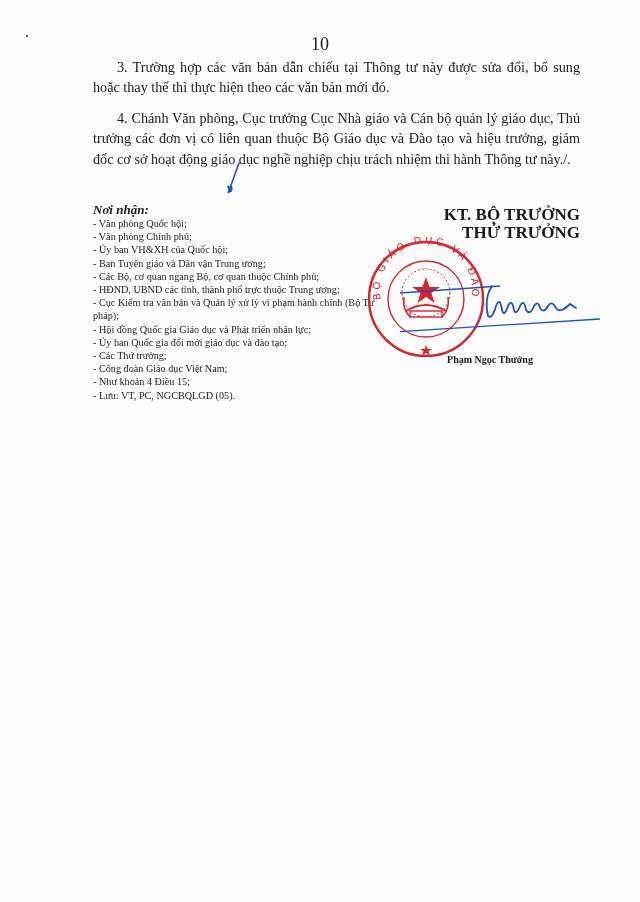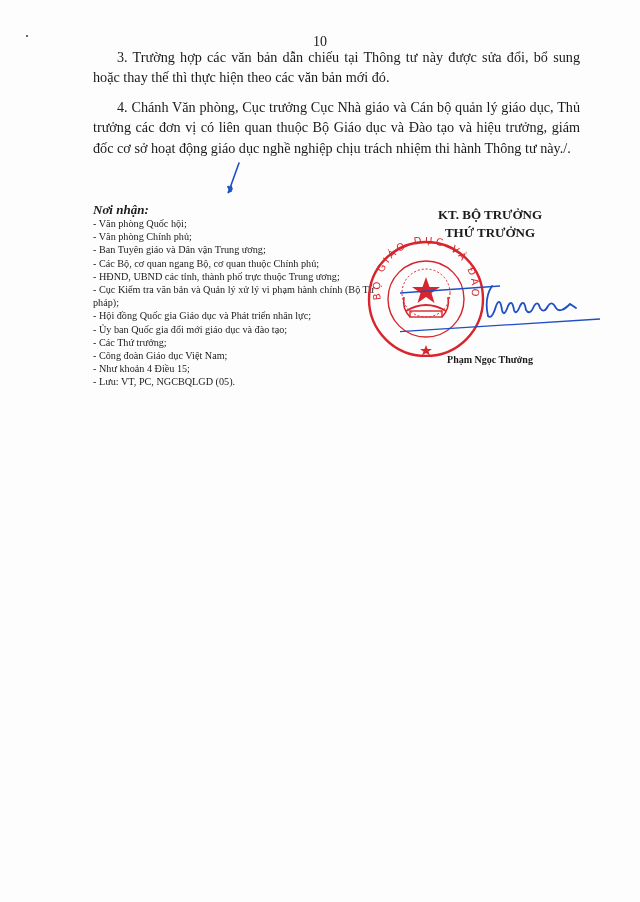--- a/index.html
+++ b/index.html
@@ -1,29 +1,29 @@
 <!DOCTYPE html>
 <html><head>
 <meta charset="utf-8">
 <style>
   html, body { margin: 0; padding: 0; }
   body {
     width: 640px; height: 902px; background: #ffffff; position: relative; overflow: hidden;
     font-family: "Liberation Serif", "DejaVu Serif", serif; color: #1a1a1a;
   }
   .page { position: absolute; left: 0; top: 0; width: 640px; height: 902px; background: #fdfdfd; }
-  .pagenum { position: absolute; top: 34px; left: 0; width: 640px; text-align: center; font-size: 14px; }
+  .pagenum { position: absolute; top: 34px; left: 0; width: 640px; text-align: center; font-size: 18px; }
   .para { position: absolute; left: 93px; width: 487px; font-size: 14.2px; line-height: 20.3px; text-align: justify; }
   .para .indent { display: inline-block; width: 24px; }
-  #p3 { top: 47px; }
-  #p4 { top: 97px; }
+  #p3 { top: 57px; }
+  #p4 { top: 108px; }
   .recipients { position: absolute; left: 93px; top: 203px; width: 290px; font-size: 10.2px; line-height: 13.2px; }
   .recipients .hdr { font-weight: bold; font-style: italic; font-size: 13px; line-height: 14px; margin-bottom: 0px; }
   .recipients .item { white-space: pre-wrap; }
-  .sigblock { position: absolute; left: 400px; top: 206px; width: 180px; text-align: center; font-weight: bold; font-size: 13px; line-height: 18px; }
+  .sigblock { position: absolute; left: 400px; top: 206px; width: 180px; text-align: right; font-weight: bold; font-size: 17px; line-height: 18px; }
   .signer { position: absolute; left: 400px; top: 354px; width: 180px; text-align: center; font-weight: bold; font-size: 10px; }
   .seal { position: absolute; left: 362px; top: 237px; width: 128px; height: 120px; }
   .signature { position: absolute; left: 400px; top: 270px; width: 200px; height: 70px; }
   .pen-mark { position: absolute; left: 224px; top: 162px; width: 20px; height: 32px; }
   .speck { position: absolute; width: 2px; height: 2px; background: #333; border-radius: 1px; }
 </style>
 </head>
 <body>
 
 <div class="page">
@@ -38,20 +38,21 @@
 
   <svg class="pen-mark" viewBox="0 0 20 32">
     <path d="M15 1 L6 26 L4 31 L8 27 L7 24" stroke="#1e4fc4" stroke-width="1.6" fill="none" stroke-linecap="round"></path>
     <path d="M4 24 L7 30" stroke="#1e4fc4" stroke-width="2.4" fill="none"></path>
   </svg>
 
   <div class="recipients">
     <div class="hdr">Nơi nhận:</div>
     <div class="item">- Văn phòng Quốc hội;</div>
     <div class="item">- Văn phòng Chính phủ;</div>
+    <div class="item">- Ủy ban VH&amp;XH của Quốc hội;</div>
     <div class="item">- Ban Tuyên giáo và Dân vận Trung ương;</div>
     <div class="item">- Các Bộ, cơ quan ngang Bộ, cơ quan thuộc Chính phủ;</div>
     <div class="item">- HĐND, UBND các tỉnh, thành phố trực thuộc Trung ương;</div>
     <div class="item">- Cục Kiểm tra văn bản và Quản lý xử lý vi phạm hành chính (Bộ Tư pháp);</div>
     <div class="item">- Hội đồng Quốc gia Giáo dục và Phát triển nhân lực;</div>
     <div class="item">- Ủy ban Quốc gia đổi mới giáo dục và đào tạo;</div>
     <div class="item">- Các Thứ trưởng;</div>
     <div class="item">- Công đoàn Giáo dục Việt Nam;</div>
     <div class="item">- Như khoản 4 Điều 15;</div>
     <div class="item">- Lưu: VT, PC, NGCBQLGD (05).</div>

